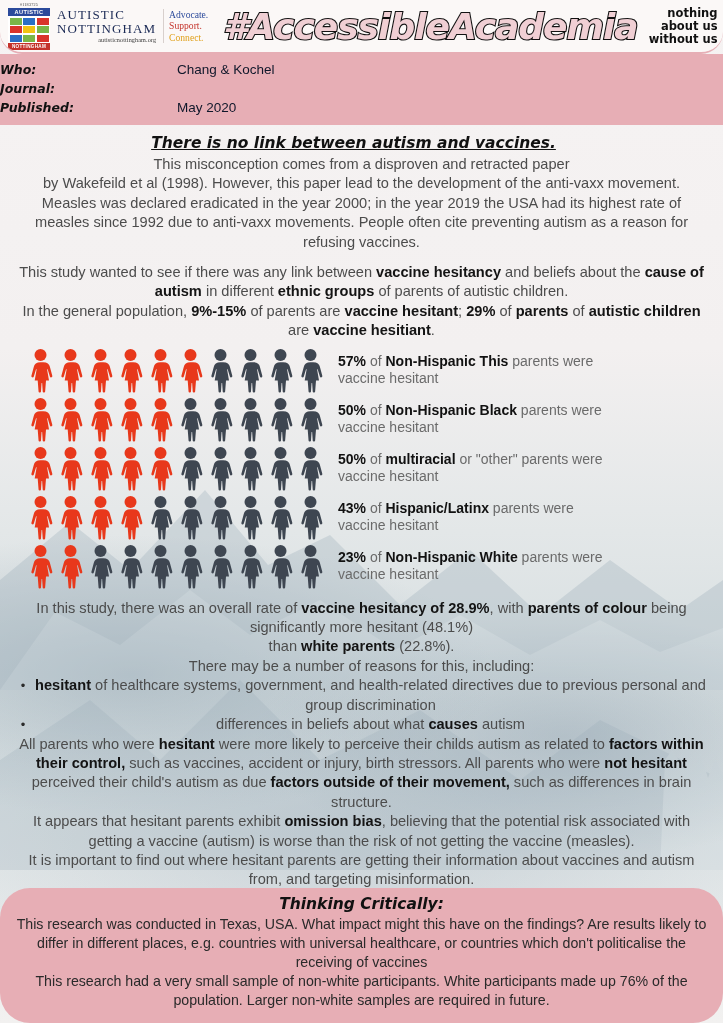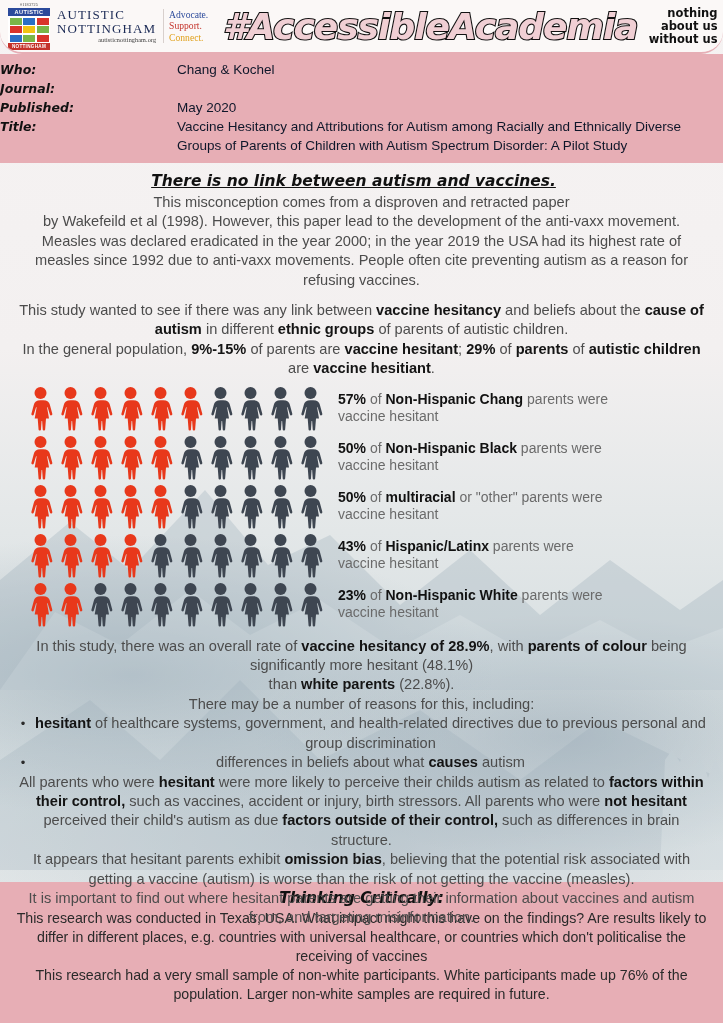--- a/index.html
+++ b/index.html
@@ -82,21 +82,21 @@
 
   
   .bullet-line{display:flex;align-items:flex-start;padding:0 14px;color:#4c4c4c;font-size:14.6px;line-height:19.4px;}
   .bullet-dot{flex:0 0 auto;width:18px;text-align:center;font-size:13px;line-height:19.4px;color:#2a2a2a;}
   .bullet-text{flex:1 1 auto;text-align:center;}
   .bullet-text b{color:#141414;font-weight:bold;}
 
   
   .footer{
     position:absolute;left:0;right:0;bottom:0;background:#e7aeb5;
-    padding:7px 10px 19px 10px;box-sizing:border-box;
+    padding:7px 10px 13px 10px;box-sizing:border-box;border-radius:30px;
   }
   .footer-title{
     text-align:center;font-weight:bold;font-style:italic;font-size:15.5px;color:#111;
     margin-bottom:2px;font-family:"DejaVu Sans",sans-serif;
   }
   .footer-text{text-align:center;font-size:14.2px;line-height:19px;color:#2a2a2a;}
 </style>
 </head>
 <body>
 
@@ -157,24 +157,20 @@
       <div class="meta-label">Who:</div>
       <div class="meta-val">Chang &amp; Kochel</div>
     </div>
     <div class="meta-row">
       <div class="meta-label">Journal:</div>
     </div>
     <div class="meta-row">
       <div class="meta-label">Published:</div>
       <div class="meta-val">May 2020</div>
     </div>
-    <div class="meta-row">
-      <div class="meta-label">Title:</div>
-      <div class="meta-val">Vaccine Hesitancy and Attributions for Autism among Racially and Ethnically Diverse Groups of Parents of Children with Autism Spectrum Disorder: A Pilot Study</div>
-    </div>
   </div>
 
   <div class="section">
     <div class="heading">There is no link between autism and vaccines.</div>
     <div class="para">This misconception comes from a disproven and retracted paper<br>by Wakefeild et al (1998). However, this paper lead to the development of the anti-vaxx movement. Measles was declared eradicated in the year 2000; in the year 2019 the USA had its highest rate of measles since 1992 due to anti-vaxx movements. People often cite preventing autism as a reason for refusing vaccines.</div>
     <div class="gap"></div>
     <div class="para">This study wanted to see if there was any link between <b>vaccine hesitancy</b> and beliefs about the <b>cause of autism</b> in different <b>ethnic groups</b> of parents of autistic children.<br>In the general population, <b>9%-15%</b> of parents are <b>vaccine hesitant</b>; <b>29%</b> of <b>parents</b> of <b>autistic children</b> are <b>vaccine hesitiant</b>.</div>
   </div>
 
   <div class="picto-wrap" id="picto">
@@ -215,21 +211,21 @@
           <svg class="person" viewBox="0 0 30 46">
             <circle cx="15" cy="7" r="6.2" fill="#3e4651"></circle>
             <path fill="#3e4651" d="M15 14.5c-4.1 0-6.4 1.9-6.9 4.6l-2.5 9.4c-.4 1.6 2 2.4 2.5.8l2.3-7.6.6.1-2 11.6h3.1l.9 11.2c.1 1.5 2.4 1.5 2.5 0l.6-8.6h.6l.6 8.6c.1 1.5 2.4 1.5 2.5 0l.9-11.2h3.1l-2-11.6.6-.1 2.3 7.6c.5 1.6 2.9.8 2.5-.8l-2.5-9.4c-.5-2.7-2.8-4.6-6.9-4.6z"></path>
           </svg>
           <svg class="person" viewBox="0 0 30 46">
             <circle cx="15" cy="7" r="6.2" fill="#3e4651"></circle>
             <path fill="#3e4651" d="M15 14.5c-4.1 0-6.4 1.9-6.9 4.6l-2.5 9.4c-.4 1.6 2 2.4 2.5.8l2.3-7.6.6.1-2 11.6h3.1l.9 11.2c.1 1.5 2.4 1.5 2.5 0l.6-8.6h.6l.6 8.6c.1 1.5 2.4 1.5 2.5 0l.9-11.2h3.1l-2-11.6.6-.1 2.3 7.6c.5 1.6 2.9.8 2.5-.8l-2.5-9.4c-.5-2.7-2.8-4.6-6.9-4.6z"></path>
           </svg>
         </div>
         <div class="picto-label">
-          <div><b>57%</b> of <b>Non-Hispanic Chang</b> parents were</div>
+          <div><b>57%</b> of <b>Non-Hispanic This</b> parents were</div>
           <div>vaccine hesitant</div>
         </div>
       </div>
       <div class="picto-row">
         <div class="people">
           <svg class="person" viewBox="0 0 30 46">
             <circle cx="15" cy="7" r="6.2" fill="#e8381b"></circle>
             <path fill="#e8381b" d="M15 14.5c-4.1 0-6.4 1.9-6.9 4.6l-2.5 9.4c-.4 1.6 2 2.4 2.5.8l2.3-7.6.6.1-2 11.6h3.1l.9 11.2c.1 1.5 2.4 1.5 2.5 0l.6-8.6h.6l.6 8.6c.1 1.5 2.4 1.5 2.5 0l.9-11.2h3.1l-2-11.6.6-.1 2.3 7.6c.5 1.6 2.9.8 2.5-.8l-2.5-9.4c-.5-2.7-2.8-4.6-6.9-4.6z"></path>
           </svg>
           <svg class="person" viewBox="0 0 30 46">
@@ -426,21 +422,21 @@
 
     <div class="bullet-line">
       <div class="bullet-dot">•</div>
       <div class="bullet-text"><b>hesitant</b> of healthcare systems, government, and health-related directives due to previous personal and group discrimination</div>
     </div>
     <div class="bullet-line">
       <div class="bullet-dot">•</div>
       <div class="bullet-text">differences in beliefs about what <b>causes</b> autism</div>
     </div>
 
-    <div class="para">All parents who were <b>hesitant</b> were more likely to perceive their childs autism as related to <b>factors within their control,</b> such as vaccines, accident or injury, birth stressors. All parents who were <b>not hesitant</b> perceived their child's autism as due <b>factors outside of their control,</b> such as differences in brain structure.</div>
+    <div class="para">All parents who were <b>hesitant</b> were more likely to perceive their childs autism as related to <b>factors within their control,</b> such as vaccines, accident or injury, birth stressors. All parents who were <b>not hesitant</b> perceived their child's autism as due <b>factors outside of their movement,</b> such as differences in brain structure.</div>
     <div class="para">It appears that hesitant parents exhibit <b>omission bias</b>, believing that the potential risk associated with getting a vaccine (autism) is worse than the risk of not getting the vaccine (measles).</div>
     <div class="para">It is important to find out where hesitant parents are getting their information about vaccines and autism from, and targeting misinformation.</div>
   </div>
 
   <div class="footer">
     <div class="footer-title">Thinking Critically:</div>
     <div class="footer-text">This research was conducted in Texas, USA. What impact might this have on the findings? Are results likely to differ in different places, e.g. countries with universal healthcare, or countries which don't politicalise the receiving of vaccines</div>
     <div class="footer-text">This research had a very small sample of non-white participants. White participants made up 76% of the population. Larger non-white samples are required in future.</div>
   </div>
 

